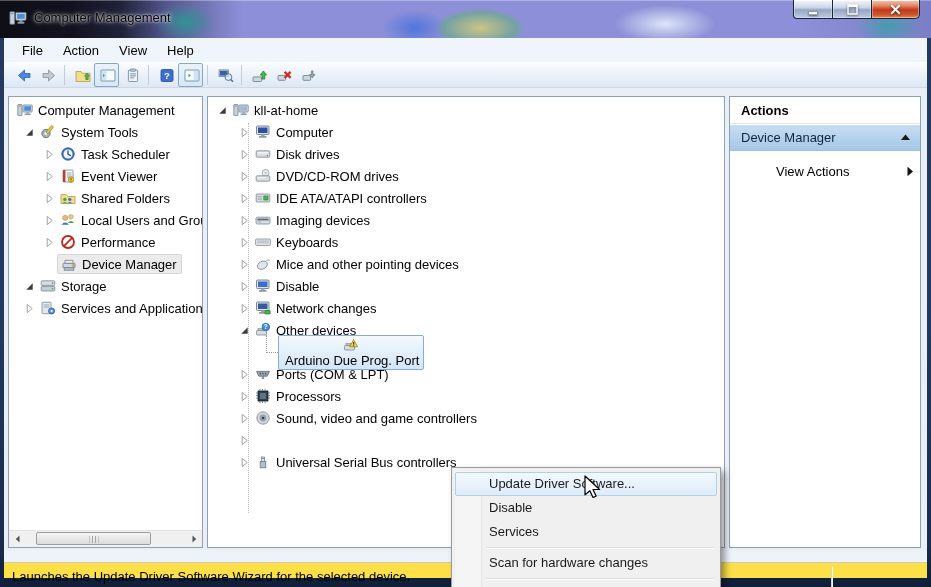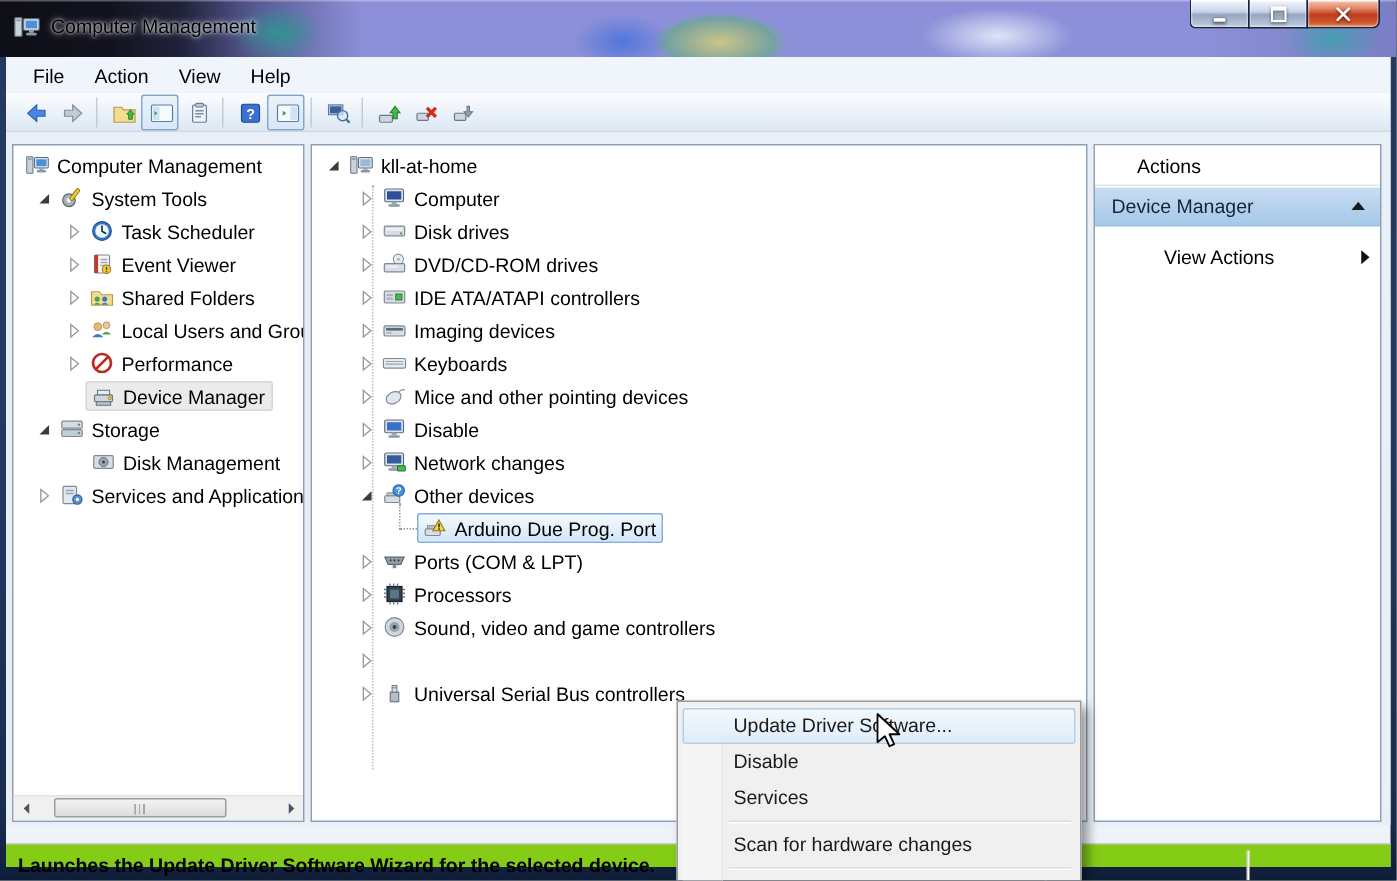--- a/index.html
+++ b/index.html
@@ -50,41 +50,41 @@
   
   .tree{position:absolute;left:0;right:0;top:2px;bottom:17px;overflow:hidden;}
   .panel-center .tree{bottom:0;}
   .tree-row{position:relative;height:22px;display:flex;align-items:center;white-space:nowrap;}
   .lead{display:inline-block;height:1px;flex:0 0 auto;}
   .expander{width:13px;height:13px;display:inline-flex;align-items:center;justify-content:center;flex:0 0 auto;}
   .icon{width:16px;height:16px;display:inline-flex;flex:0 0 auto;margin-left:2px;}
   .lab{margin-left:5px;}
   .selwrap{display:inline-flex;align-items:center;border:1px solid transparent;border-radius:2px;padding:1px 4px 1px 1px;}
   .sel-gray{background:#ebebeb;border-color:#d5d5d5;}
-  .sel-blue{background:linear-gradient(180deg,#f4f9fd,#d2e6f7);border-color:#84acdd;}
+  .sel-blue{background:linear-gradient(180deg,#f4f9fd,#d2e6f7);border-color:#84acdd;flex-direction:column;}
   .tree-vline{position:absolute;left:40px;top:24px;height:390px;border-left:1px dotted #bcbcbc;}
   .row-arduino::before{content:"";position:absolute;left:58px;top:-6px;width:11px;height:17px;
     border-left:1px dotted #9a9a9a;border-bottom:1px dotted #9a9a9a;}
   
   .hscroll{position:absolute;left:0;right:0;bottom:0;height:17px;background:#f0f0f0;border-top:1px solid #e3e3e3;display:flex;align-items:center;}
   .sb-btn{width:17px;height:16px;display:flex;align-items:center;justify-content:center;}
   .sb-track{flex:1;position:relative;height:16px;}
   .sb-thumb{position:absolute;left:10px;top:1px;width:115px;height:13px;border:1px solid #9d9d9d;border-radius:2px;
     background:linear-gradient(180deg,#f4f4f4,#dcdcdc);}
   .sb-grip{position:absolute;left:50%;top:3px;width:9px;height:7px;transform:translateX(-50%);
     background:repeating-linear-gradient(90deg,#a8a8a8 0 1px,transparent 1px 3px);}
   
-  .actions-header{height:27px;line-height:27px;padding-left:28px;font-weight:normal;border-bottom:1px solid #e2e6eb;background:#fff;}
+  .actions-header{height:27px;line-height:27px;padding-left:11px;font-weight:bold;border-bottom:1px solid #e2e6eb;background:#fff;}
   .actions-group{height:26px;margin-top:1px;display:flex;align-items:center;padding:0 9px 0 11px;color:#13253c;
     background:linear-gradient(180deg,#c9ddf3 0%,#b2d0ec 60%,#a6c8e8 100%);border-bottom:1px solid #9fc0e0;}
   .actions-group .gtitle{flex:1;}
   .more-actions{height:24px;margin-top:8px;display:flex;align-items:center;padding-left:46px;position:relative;}
   .more-actions .sub-arrow{position:absolute;right:6px;top:7px;}
   
-  .statusbar{position:absolute;left:0;right:0;bottom:0;height:16px;background:#84cc16;border-top:1px solid #cfcbc6;font-weight:bold;}
+  .statusbar{position:absolute;left:0;right:0;bottom:0;height:16px;background:#fde047;border-top:1px solid #cfcbc6;}
   .status-text{position:absolute;left:8px;top:6px;color:#000;}
   .status-sep{position:absolute;top:4px;width:1px;height:20px;background:#d8d4cf;box-shadow:1px 0 0 #fff;}
   
   .ctx{position:absolute;left:447px;top:379px;width:270px;background:#f0f0f0;border:1px solid #9b9b9b;
     box-shadow:4px 4px 7px rgba(0,0,0,.4);padding:4px 3px;z-index:50;}
   .ctx::before{content:"";position:absolute;left:3px;top:3px;bottom:3px;width:26px;background:#f5f5f5;border-right:1px solid #e6e6e6;}
   .ctx-item{position:relative;height:24px;line-height:22px;padding-left:33px;border:1px solid transparent;border-radius:2px;color:#1a1a1a;}
   .ctx-item.hl{background:linear-gradient(180deg,#f3f9fe,#ddecf9);border-color:#b0d0e8;}
   .ctx-item.bold{font-weight:bold;}
   .ctx-sep{height:1px;background:#dedede;box-shadow:0 1px 0 #fff;margin:3px 3px 3px 31px;}
@@ -395,33 +395,20 @@
                     <rect x="1.2" y="2.8" width="13.6" height="4.6" rx="0.8" fill="#d7dde3" stroke="#7d8994" stroke-width="0.8"></rect>
                     <rect x="1.2" y="8.4" width="13.6" height="4.6" rx="0.8" fill="#c5ced6" stroke="#7d8994" stroke-width="0.8"></rect>
                     <circle cx="12.6" cy="5.1" r="0.8" fill="#4aa24e"></circle>
                     <circle cx="12.6" cy="10.7" r="0.8" fill="#4aa24e"></circle>
                   </svg>
                 </span>
                 <span class="lab">Storage</span>
               </span>
             </div>
             <div class="tree-row">
-              <span class="lead" style="width: 48px;"></span>
-              <span class="selwrap">
-                <span class="icon">
-                  <svg width="16" height="16" viewBox="0 0 16 16">
-                    <rect x="1.5" y="3.8" width="13" height="8.4" rx="0.8" fill="#d7dde3" stroke="#7d8994" stroke-width="0.8"></rect>
-                    <circle cx="8" cy="8" r="3" fill="#9aa6b2" stroke="#5a656f" stroke-width="0.6"></circle>
-                    <circle cx="8" cy="8" r="1" fill="#3a444e"></circle>
-                  </svg>
-                </span>
-                <span class="lab">Disk Management</span>
-              </span>
-            </div>
-            <div class="tree-row">
               <span class="lead" style="width: 14px;"></span>
               <span class="expander">
                 <svg width="11" height="11" viewBox="0 0 12 12">
                   <polygon points="3.5,1.5 9,6 3.5,10.5" fill="#ffffff" stroke="#9a9a9a"></polygon>
                 </svg>
               </span>
               <span class="selwrap">
                 <span class="icon">
                   <svg width="16" height="16" viewBox="0 0 16 16">
                     <rect x="2" y="2.2" width="9" height="11.5" rx="0.8" fill="#e2e8ee" stroke="#7d8994" stroke-width="0.8"></rect>

